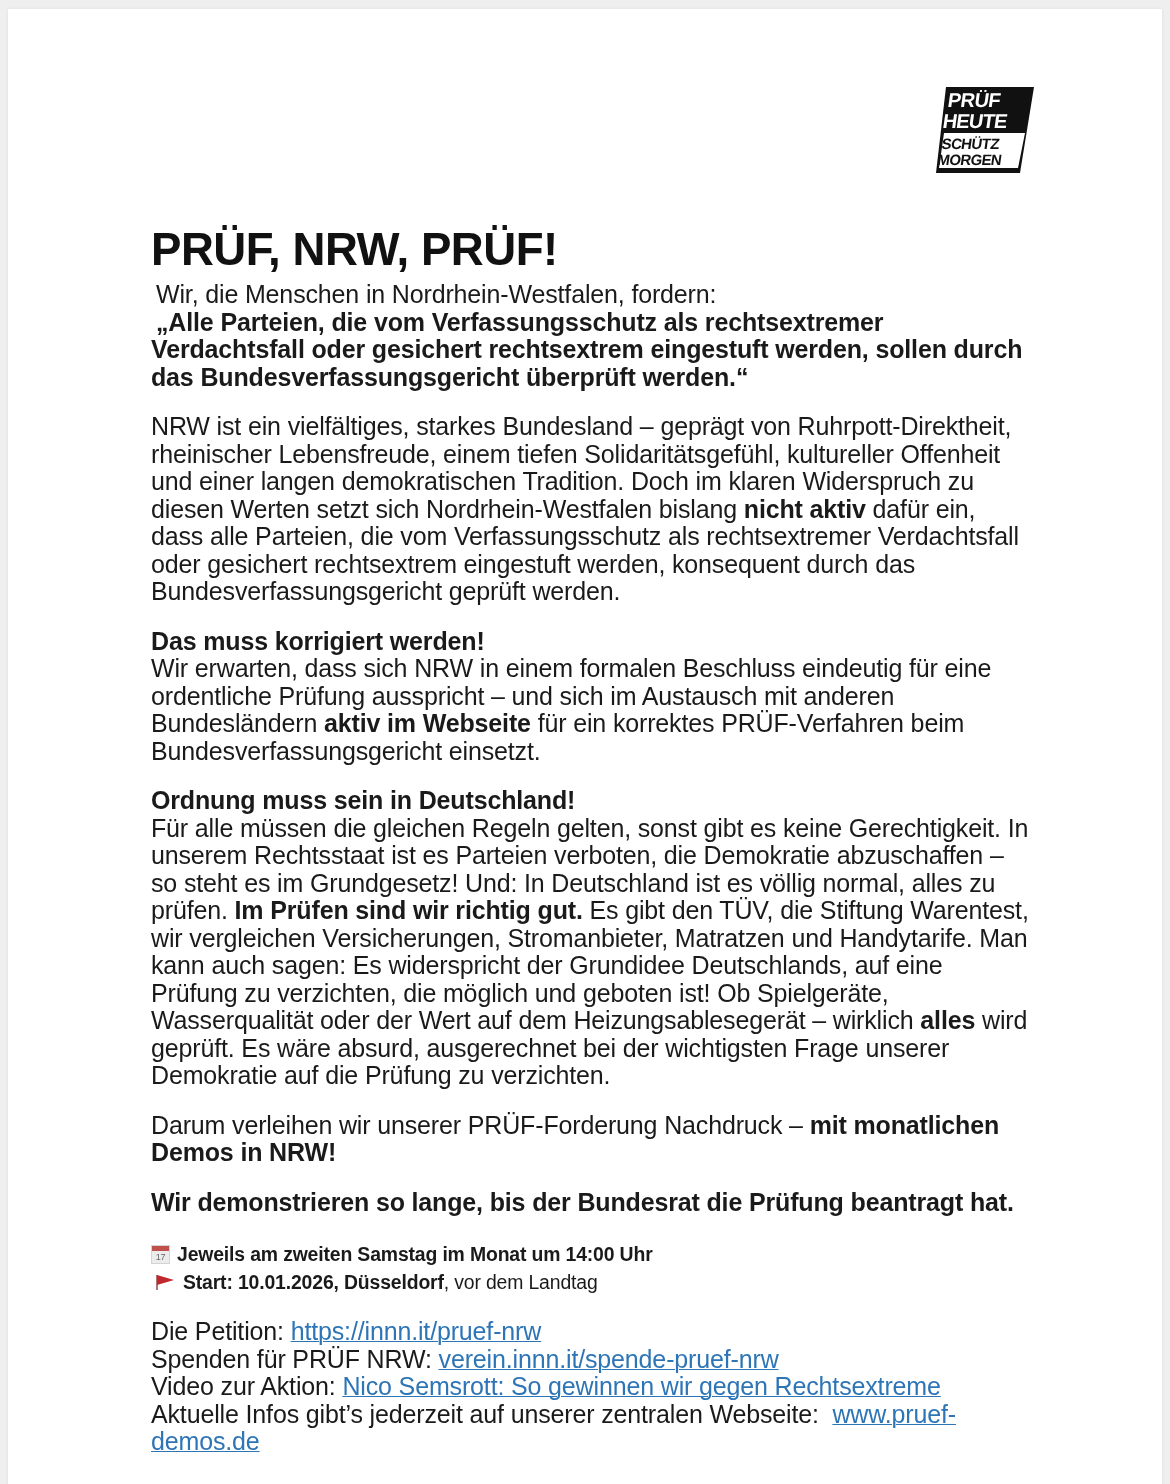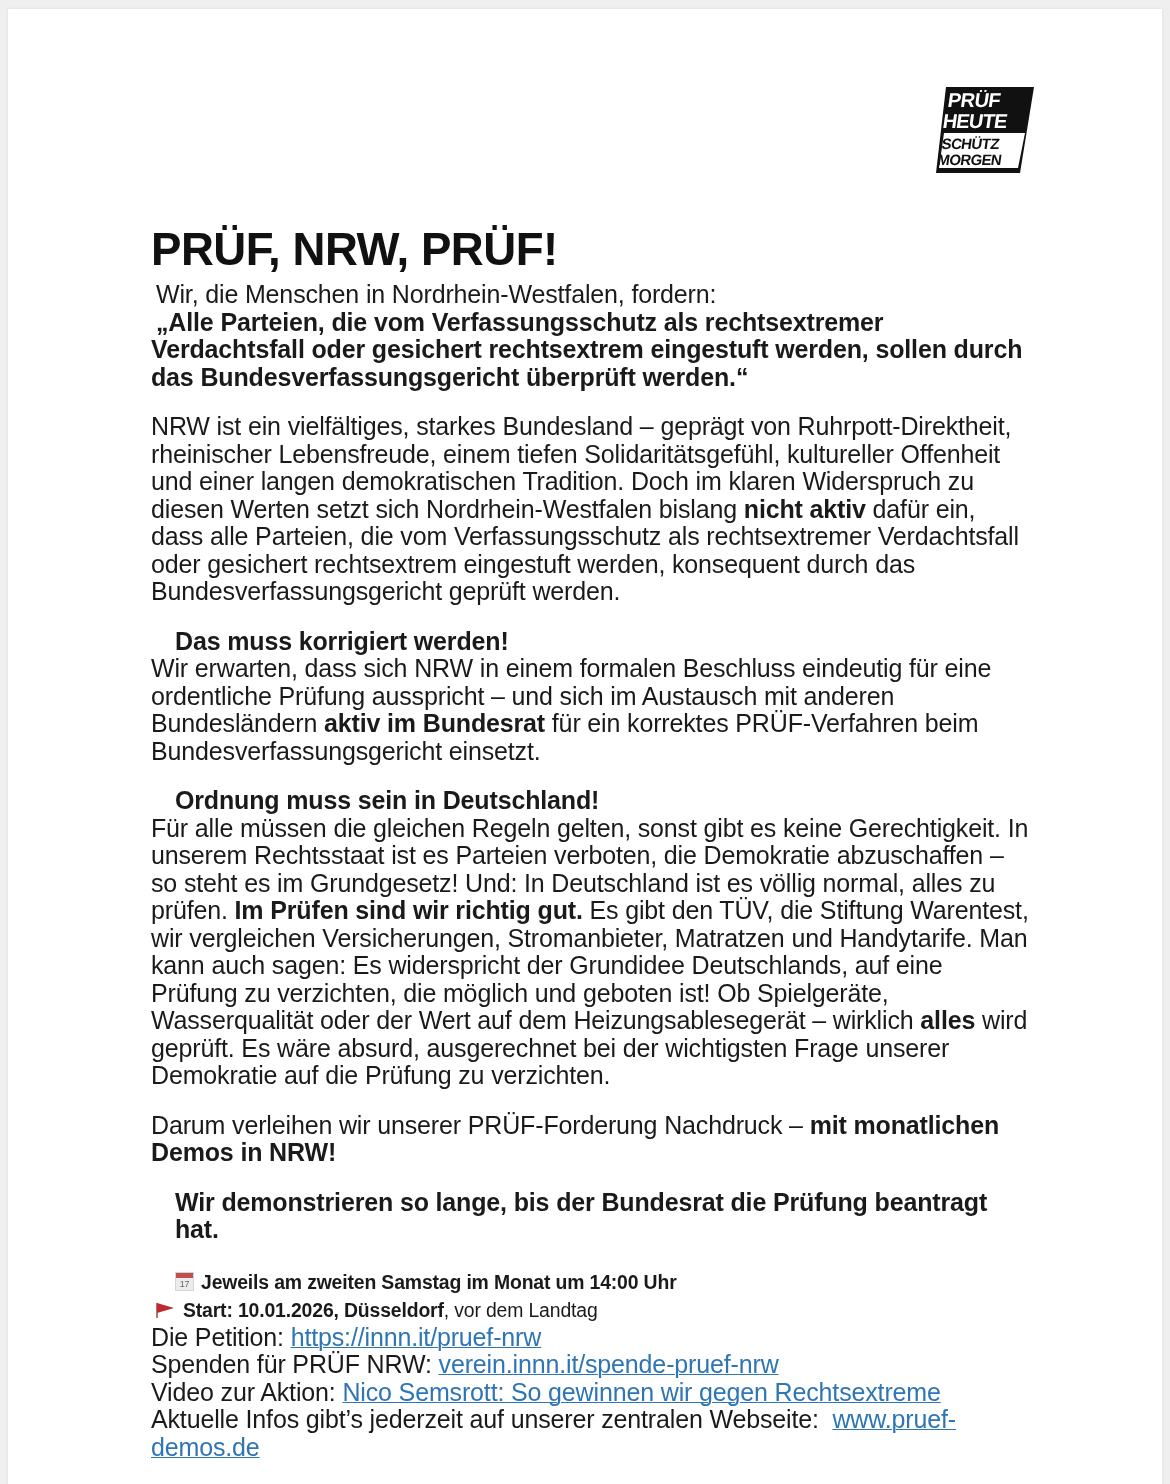--- a/index.html
+++ b/index.html
@@ -43,36 +43,36 @@
     margin: 0;
     font-size: 25px;
     line-height: 27.5px;
     color: #1a1a1a;
     letter-spacing: -0.15px;
   }
   .intro { margin-top: 2px; padding-left: 5px; }
   .demand { font-weight: bold; margin-top: 0; }
   .demand .q { padding-left: 5px; text-align: center; }
   .gap { margin-top: 22px; }
-  .heading { font-weight: bold; margin-left: 24px; }
+  .heading { font-weight: bold; }
   b { font-weight: bold; }
   .event-line { font-size: 19.4px; line-height: 28px; display: flex; align-items: center; }
   .cal-icon {
     display: inline-block; width: 19px; height: 19px; margin-right: 7px;
     position: relative; background: #ececec; border: 1px solid #d4d4d4; box-sizing: border-box;
   }
   .cal-icon .top { position:absolute; left:0; top:0; right:0; height:5px; background:#c0504d; }
   .cal-icon .num { position:absolute; left:0; right:0; top:5px; font-size:9px; line-height:12px; text-align:center; color:#666; font-weight: normal; }
   .flag-icon { display:inline-block; width: 22px; height: 20px; margin-left: 4px; margin-right: 6px; position: relative; }
   a.link {
     color: #2e75b6;
     text-decoration: underline;
     text-decoration-thickness: 1px;
   }
-  .links { }
+  .links { margin-top: 22px; }
   .links p { line-height: 27.5px; }
 </style>
 </head>
 <body>
 
 <div class="page">
 
   <svg class="logo" viewBox="0 0 98 90">
     <polygon points="10,2 98,2 84,88 0,88" fill="#111"></polygon>
     <polygon points="8,48 89,48 82,83 3,83" fill="#fff"></polygon>
@@ -84,21 +84,21 @@
 
   <div class="content">
     <h1>PRÜF, NRW, PRÜF!</h1>
 
     <p class="intro">Wir, die Menschen in Nordrhein-Westfalen, fordern:</p>
     <p class="demand"><span class="q">„Alle Parteien, die vom Verfassungsschutz als rechtsextremer Verdachtsfall oder gesichert rechtsextrem eingestuft werden, sollen durch das Bundesverfassungsgericht überprüft werden.“</span></p>
 
     <p class="gap"><span>NRW ist ein vielfältiges, starkes Bundesland – geprägt von Ruhrpott-Direktheit, rheinischer Lebensfreude, einem tiefen Solidaritätsgefühl, kultureller Offenheit und einer langen demokratischen Tradition. Doch im klaren Widerspruch zu diesen Werten setzt sich Nordrhein-Westfalen bislang </span><b>nicht aktiv</b><span> dafür ein, dass alle Parteien, die vom Verfassungsschutz als rechtsextremer Verdachtsfall oder gesichert rechtsextrem eingestuft werden, konsequent durch das Bundesverfassungsgericht geprüft werden.</span></p>
 
     <p class="gap heading">Das muss korrigiert werden!</p>
-    <p><span>Wir erwarten, dass sich NRW in einem formalen Beschluss eindeutig für eine ordentliche Prüfung ausspricht – und sich im Austausch mit anderen Bundesländern </span><b>aktiv im Bundesrat</b><span> für ein korrektes PRÜF-Verfahren beim Bundesverfassungsgericht einsetzt.</span></p>
+    <p><span>Wir erwarten, dass sich NRW in einem formalen Beschluss eindeutig für eine ordentliche Prüfung ausspricht – und sich im Austausch mit anderen Bundesländern </span><b>aktiv im Webseite</b><span> für ein korrektes PRÜF-Verfahren beim Bundesverfassungsgericht einsetzt.</span></p>
 
     <p class="gap heading">Ordnung muss sein in Deutschland!</p>
     <p><span>Für alle müssen die gleichen Regeln gelten, sonst gibt es keine Gerechtigkeit. In unserem Rechtsstaat ist es Parteien verboten, die Demokratie abzuschaffen – so steht es im Grundgesetz! Und: In Deutschland ist es völlig normal, alles zu prüfen. </span><b>Im Prüfen sind wir richtig gut.</b><span> Es gibt den TÜV, die Stiftung Warentest, wir vergleichen Versicherungen, Stromanbieter, Matratzen und Handytarife. Man kann auch sagen: Es widerspricht der Grundidee Deutschlands, auf eine Prüfung zu verzichten, die möglich und geboten ist! Ob Spielgeräte, Wasserqualität oder der Wert auf dem Heizungsablesegerät – wirklich </span><b>alles</b><span> wird geprüft. Es wäre absurd, ausgerechnet bei der wichtigsten Frage unserer Demokratie auf die Prüfung zu verzichten.</span></p>
 
     <p class="gap"><span>Darum verleihen wir unserer PRÜF-Forderung Nachdruck – </span><b>mit monatlichen Demos in NRW!</b></p>
 
     <p class="gap heading">Wir demonstrieren so lange, bis der Bundesrat die Prüfung beantragt hat.</p>
 
     <p class="gap event-line heading" style="margin-top:24px;">
       <span class="cal-icon">

